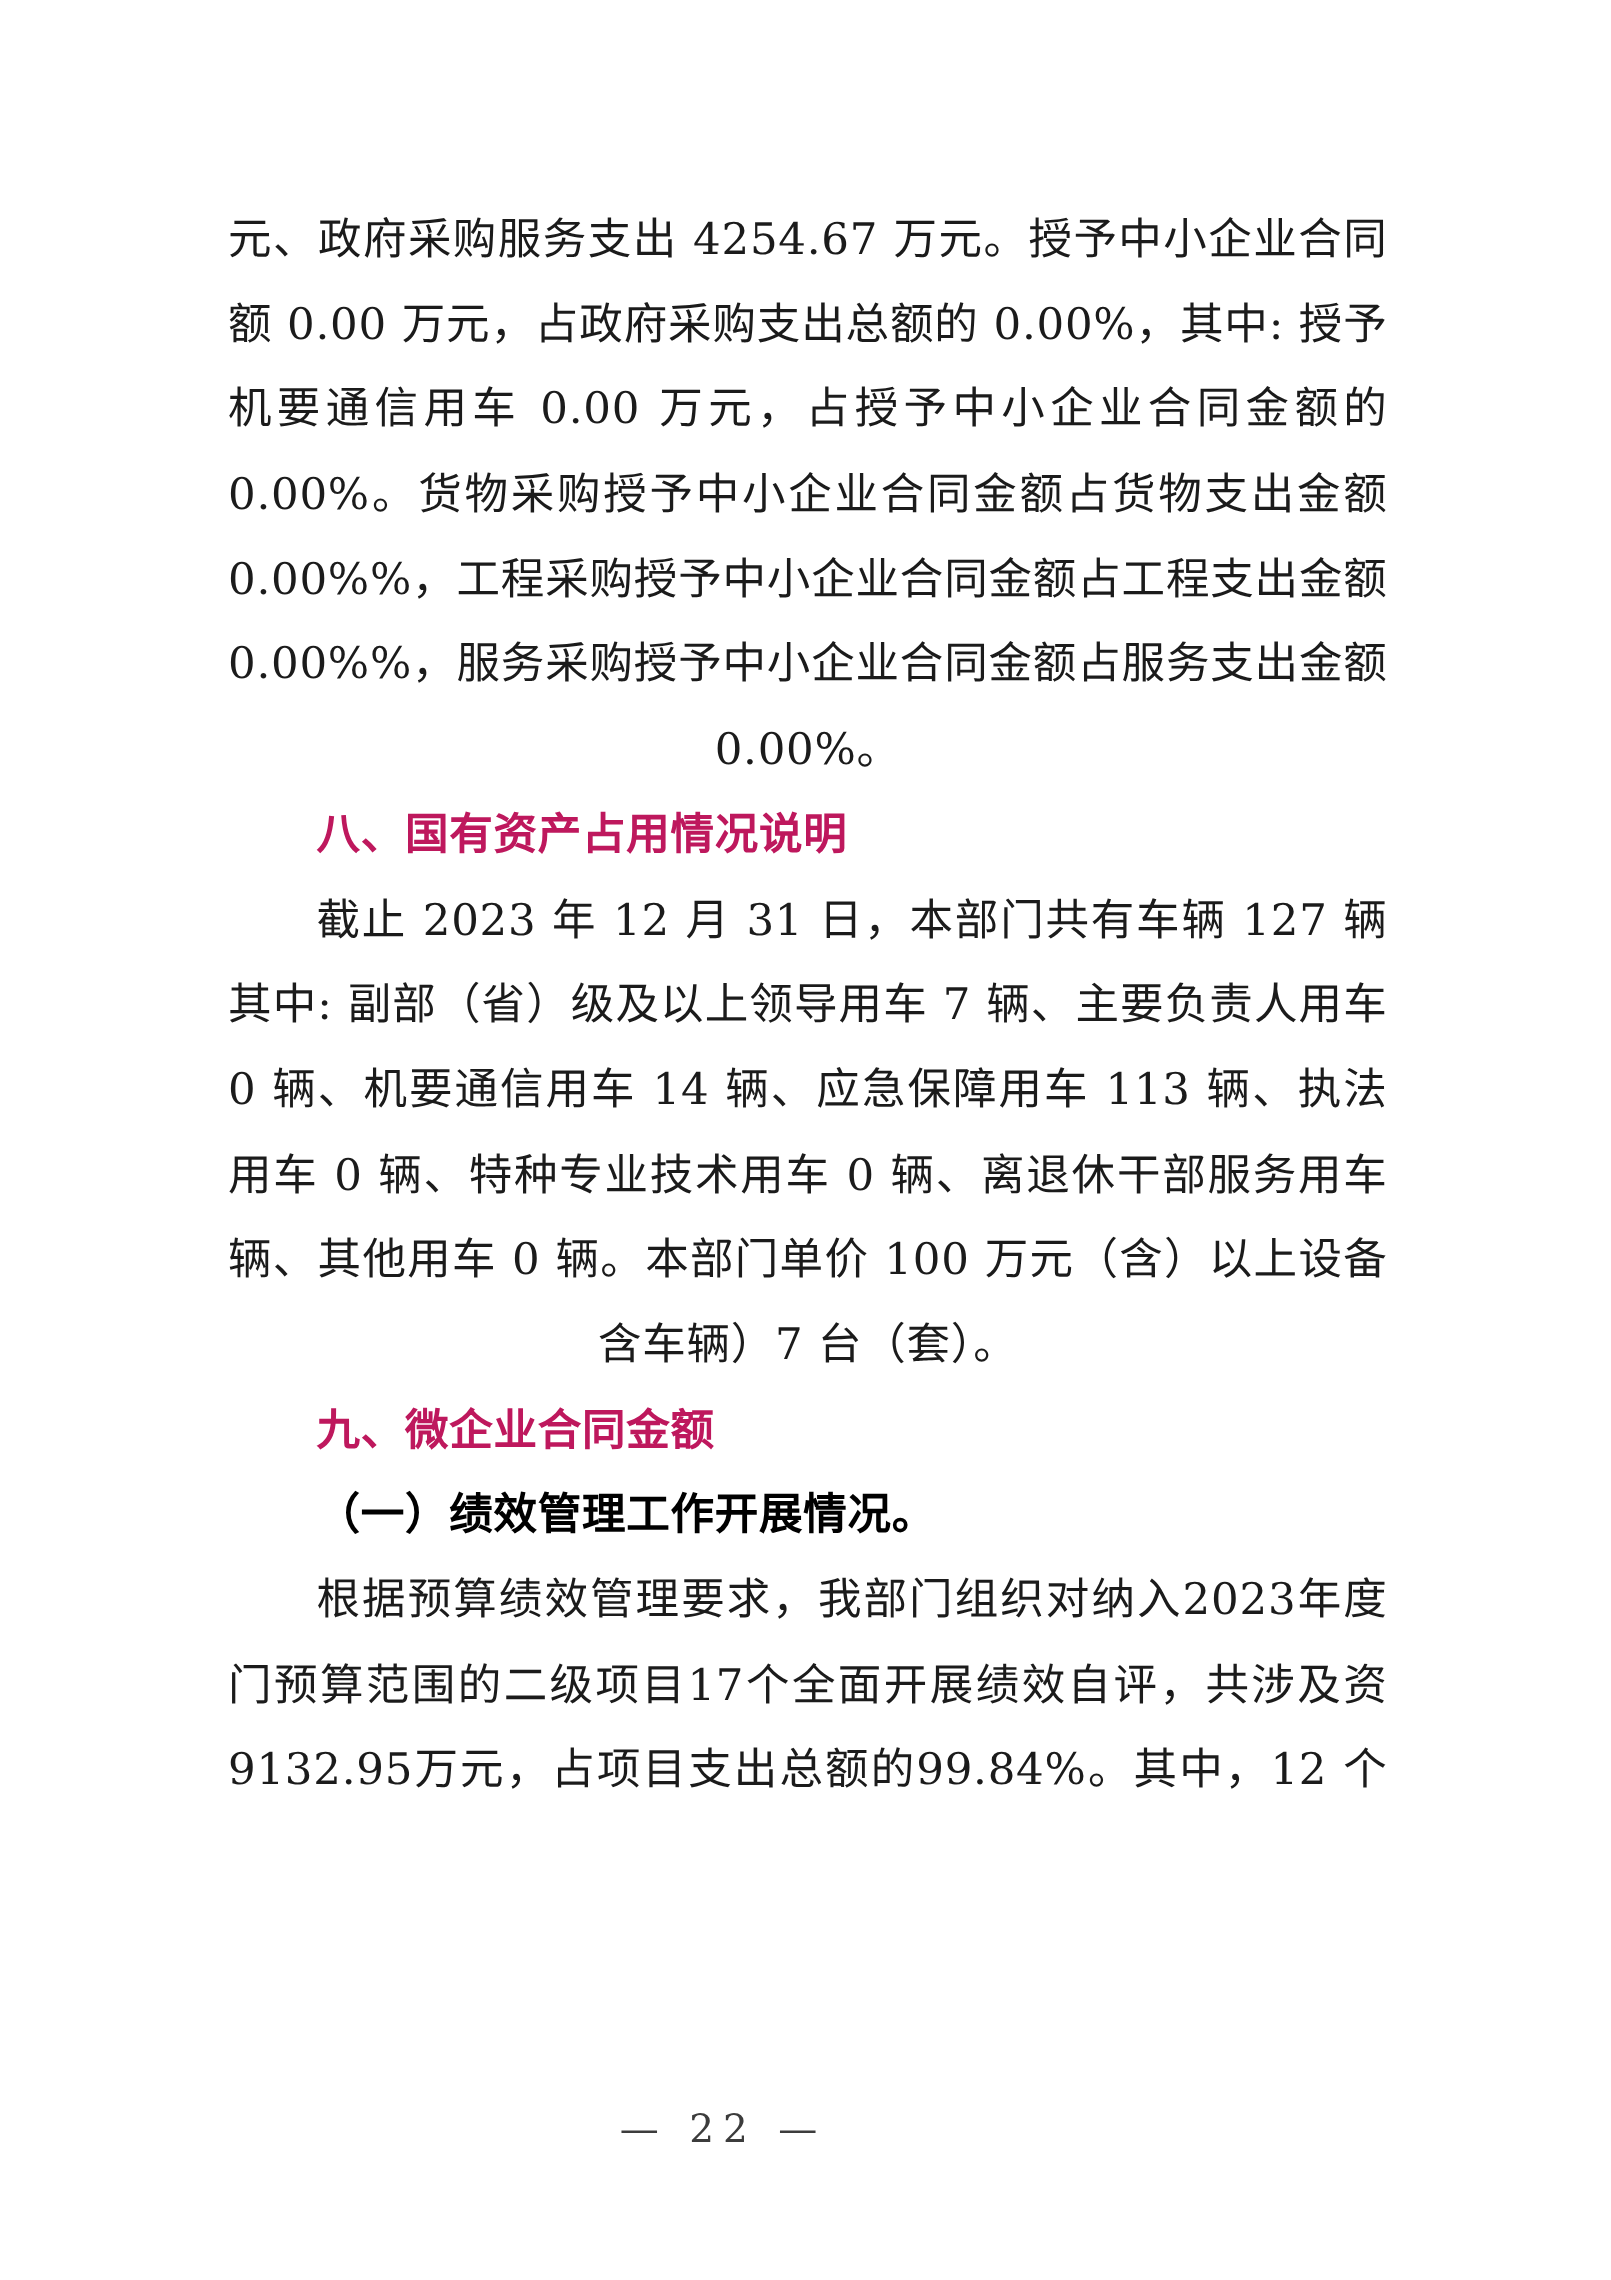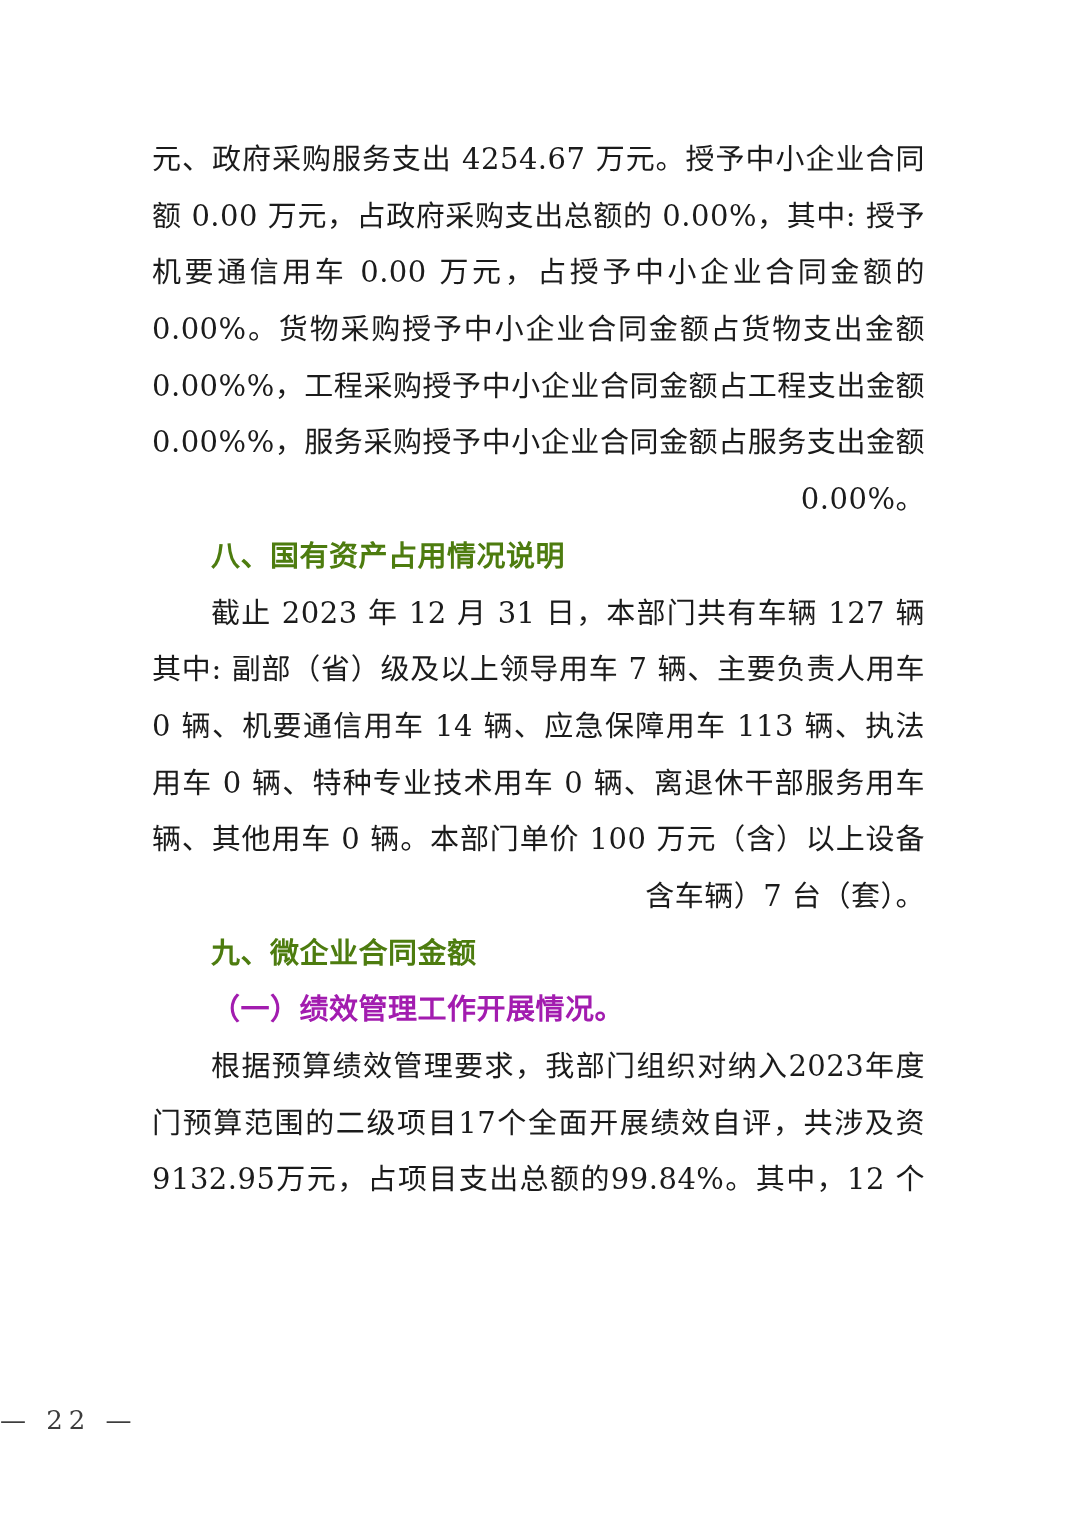--- a/index.html
+++ b/index.html
@@ -31,45 +31,46 @@
     letter-spacing: 0.5px;
   }
   
   .just {
     white-space: normal;
     text-align: justify;
     text-align-last: justify;
   }
   
   .end {
-    text-align: right;
+    text-align: center;
   }
   
   .indent {
     text-indent: 59px;
   }
   
   .h1 {
     font-family: "DejaVu Sans", "Liberation Sans", sans-serif;
     font-weight: 700;
     text-indent: 59px;
-    color: #4d7c0f;
+    color: #be185d;
   }
   
   .h2 {
     font-family: "DejaVu Serif", "Liberation Serif", serif;
     font-weight: 700;
     text-indent: 59px;
-    color: #a21caf;
+    color: #000000;
   }
   .footer {
     position: absolute;
     top: 1405px;
     left: 0;
     width: 964px;
+    text-align: center;
     font-size: 26px;
     color: #3c3c3c;
     letter-spacing: 6px;
   }
 </style>
 </head>
 <body>
 
 <div class="page">
   <div class="textblock">

